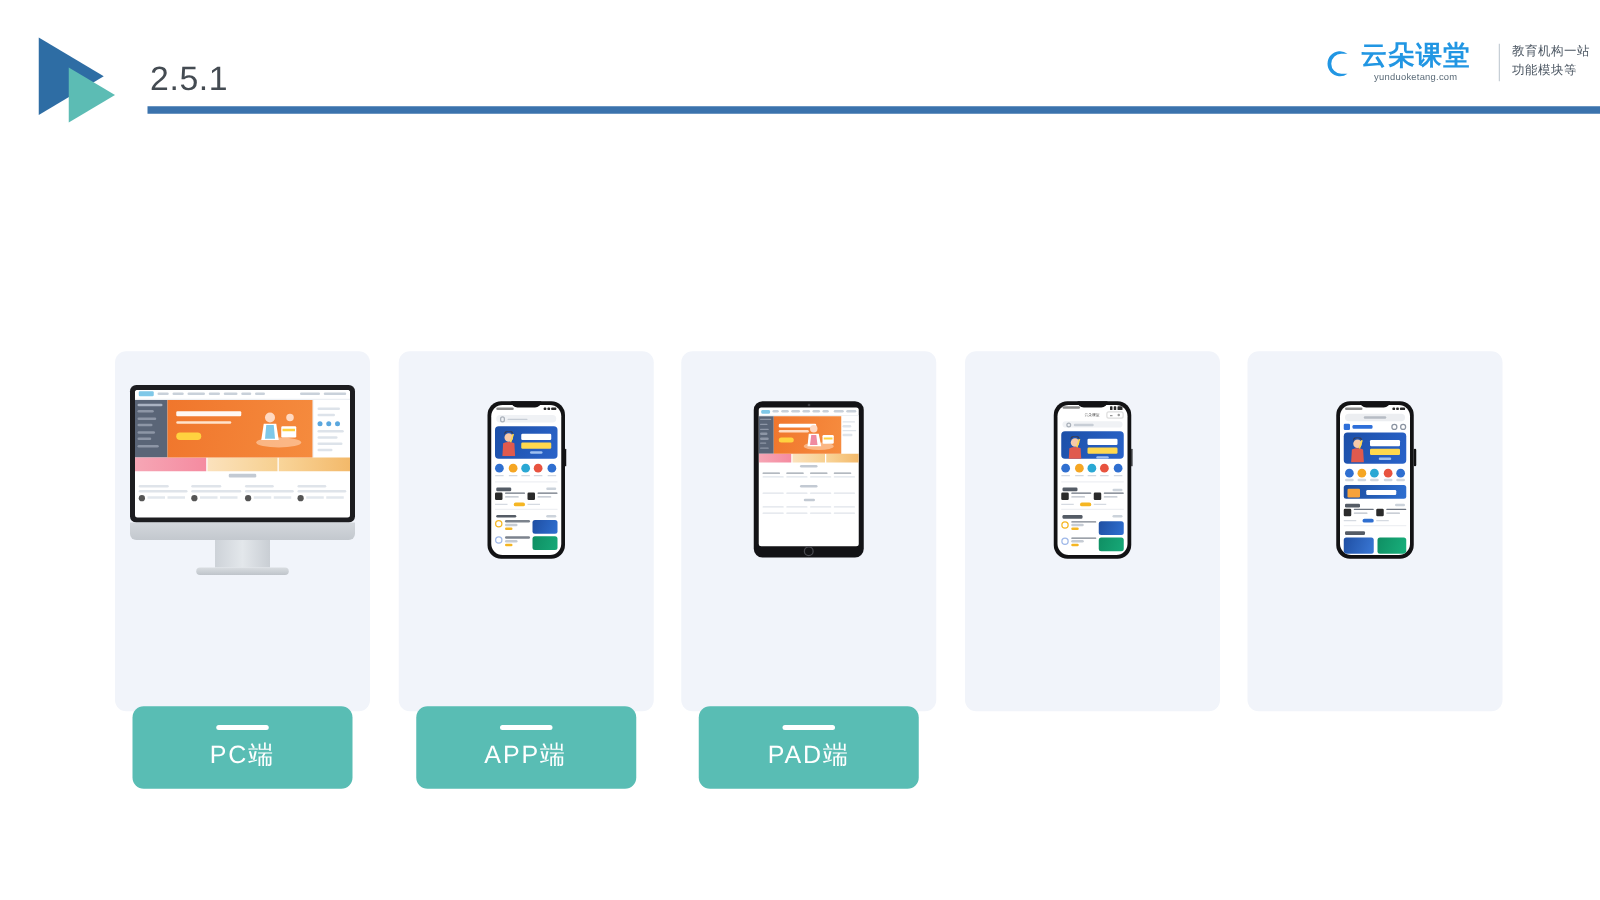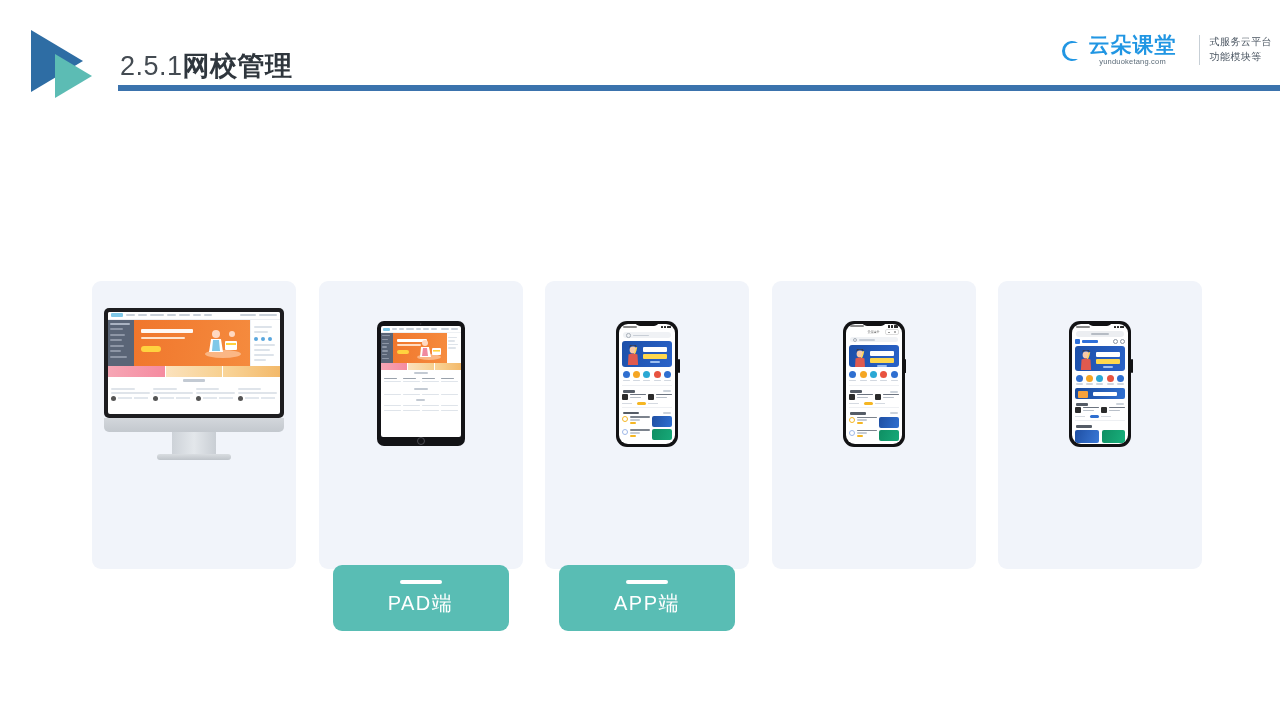--- a/index.html
+++ b/index.html
@@ -191,39 +191,38 @@
 
 <div class="slide">
 
   <div class="logo-mark">
     <span class="tri tri-blue"></span>
     <span class="tri tri-teal"></span>
   </div>
 
   <div class="title-wrap">
     <span class="title-num">2.5.1</span>
-    <span class="title-main">网校管理</span>
   </div>
   <div class="title-rule"></div>
 
   <div class="brand">
     <div class="brand-left">
       <div class="cloud-ico">
         <svg width="34" height="30" viewBox="0 0 34 30">
           <path d="M26 8 A10 10 0 1 0 26 24 L21 24 A7.5 7.5 0 1 1 21 8 Z" fill="#2196e3"></path>
         </svg>
       </div>
       <div class="brand-txt">
         <span class="brand-name">云朵课堂</span>
         <span class="brand-url">yunduoketang.com</span>
       </div>
     </div>
     <div class="brand-div"></div>
     <div class="brand-tag">
-      <span>式服务云平台</span>
+      <span>教育机构一站</span>
       <span>功能模块等</span>
     </div>
   </div>
 
 
   <div class="cards">
 
     <div class="card">
       <div class="device-area">
         <div class="imac">
@@ -323,20 +322,142 @@
                     </span>
                   </div>
               </div>
             </div>
           </div>
           <div class="imac-chin"></div>
           <div class="imac-neck"></div>
           <div class="imac-base"></div>
         </div>
       </div>
+      <div class="label-btn">
+        <span class="label-dash"></span>
+        <span class="label-txt">PC端</span>
+      </div>
+    </div>
+
+    <div class="card">
+      <div class="device-area">
+        <div class="phone">
+          <span class="notch"></span>
+          <span class="side-btn"></span>
+          <div class="phone-screen">
+            <div class="status">
+              <span class="sbar"></span>
+                <span class="sicons">
+                  <b></b>
+                  <b></b>
+                  <b style="width:4px"></b>
+                </span>
+            </div>
+            <div class="ph-search">
+                <span class="mag"></span>
+                <i></i>
+              </div>
+            <div class="ph-banner">
+              <svg class="fig" viewBox="0 0 16 20">
+                <circle cx="7" cy="5" r="3.4" fill="#f7c9a8"></circle>
+                <path d="M3.4 4 a3.6 3.6 0 0 1 7.2 0 l0 -1.6 a3.6 3.6 0 0 0 -7.2 0 z" fill="#3b3b4d"></path>
+                <path d="M2.5 9.5 q4.5 -2 9 0 l0.6 10.5 h-10.2 z" fill="#e05a4e"></path>
+                <rect x="10" y="2" width="1.3" height="7" fill="#ffd84d" transform="rotate(18 10 2)"></rect>
+              </svg>
+              <span class="bt1"></span>
+                <span class="bt2"></span>
+                <span class="bt3"></span>
+            </div>
+            <div class="ph-icons">
+              <span class="ic">
+                  <b style="background:#2f6fd0"></b>
+                  <s></s>
+                </span>
+              <span class="ic">
+                  <b style="background:#f5a623"></b>
+                  <s></s>
+                </span>
+              <span class="ic">
+                  <b style="background:#2aa8d4"></b>
+                  <s></s>
+                </span>
+              <span class="ic">
+                  <b style="background:#e8533f"></b>
+                  <s></s>
+                </span>
+              <span class="ic">
+                  <b style="background:#2f6fd0"></b>
+                  <s></s>
+                </span>
+            </div>
+            <div class="ph-divider"></div>
+            <div class="ph-sec">
+                <i></i>
+                <s></s>
+              </div>
+            <div class="ph-live">
+              <div class="lv">
+                <div class="lv-top">
+                    <em></em>
+                    <div>
+                      <i></i>
+                      <i class="w70"></i>
+                    </div>
+                  </div>
+                <div class="lv-b">
+                    <s></s>
+                    <b></b>
+                  </div>
+              </div>
+              <div class="lv">
+                <div class="lv-top">
+                    <em></em>
+                    <div>
+                      <i></i>
+                      <i class="w70"></i>
+                    </div>
+                  </div>
+                <div class="lv-b">
+                    <s></s>
+                    <b style="background:transparent"></b>
+                  </div>
+              </div>
+            </div>
+            <div class="ph-divider"></div>
+            <div class="ph-sec">
+                <i style="width:16px"></i>
+                <s></s>
+              </div>
+            <div class="ph-courses">
+              <div class="ph-crow">
+                <span class="tag"></span>
+                <span class="txt">
+                    <i></i>
+                    <i class="w50"></i>
+                    <i class="y"></i>
+                  </span>
+                <span class="thumb"></span>
+              </div>
+              <div class="ph-crow">
+                <span class="tag" style="border-color:#9fb8e8"></span>
+                <span class="txt">
+                    <i></i>
+                    <i class="w50"></i>
+                    <i class="y"></i>
+                  </span>
+                <span class="thumb green"></span>
+              </div>
+            </div>
+          </div>
+        </div>
+      </div>
+      <div class="label-btn">
+        <span class="label-dash"></span>
+        <span class="label-txt">APP端</span>
+      </div>
     </div>
 
     <div class="card">
       <div class="device-area">
         <div class="tablet">
           <span class="tab-cam"></span>
           <span class="tab-home"></span>
           <div class="tablet-screen">
             <div class="tb-nav">
               <span class="lg"></span>
@@ -443,20 +564,27 @@
           <span class="side-btn"></span>
           <div class="phone-screen">
             <div class="status">
               <span class="sbar"></span>
                 <span class="sicons">
                   <b></b>
                   <b></b>
                   <b style="width:4px"></b>
                 </span>
             </div>
+            <div class="mp-title">
+              <span>云朵课堂</span>
+              <span class="cap">
+                  <u></u>
+                  <u style="width:2px;height:2px;border-radius:50%;background:#999"></u>
+                </span>
+            </div>
             <div class="ph-search">
                 <span class="mag"></span>
                 <i></i>
               </div>
             <div class="ph-banner">
               <svg class="fig" viewBox="0 0 16 20">
                 <circle cx="7" cy="5" r="3.4" fill="#f7c9a8"></circle>
                 <path d="M3.4 4 a3.6 3.6 0 0 1 7.2 0 l0 -1.6 a3.6 3.6 0 0 0 -7.2 0 z" fill="#3b3b4d"></path>
                 <path d="M2.5 9.5 q4.5 -2 9 0 l0.6 10.5 h-10.2 z" fill="#e05a4e"></path>
                 <rect x="10" y="2" width="1.3" height="7" fill="#ffd84d" transform="rotate(18 10 2)"></rect>
@@ -540,52 +668,47 @@
                 <span class="txt">
                     <i></i>
                     <i class="w50"></i>
                     <i class="y"></i>
                   </span>
                 <span class="thumb green"></span>
               </div>
             </div>
           </div>
         </div>
-      </div>
-      <div class="label-btn">
-        <span class="label-dash"></span>
-        <span class="label-txt">APP端</span>
       </div>
     </div>
 
     <div class="card">
       <div class="device-area">
         <div class="phone">
           <span class="notch"></span>
           <span class="side-btn"></span>
           <div class="phone-screen">
             <div class="status">
               <span class="sbar"></span>
                 <span class="sicons">
                   <b></b>
                   <b></b>
                   <b style="width:4px"></b>
                 </span>
             </div>
-            <div class="mp-title">
-              <span>云朵课堂</span>
-              <span class="cap">
-                  <u></u>
-                  <u style="width:2px;height:2px;border-radius:50%;background:#999"></u>
-                </span>
-            </div>
-            <div class="ph-search">
-                <span class="mag"></span>
-                <i></i>
-              </div>
+            <div class="h5-url">
+                <i></i>
+              </div>
+            <div class="h5-brand">
+              <span class="bmark"></span>
+              <span class="bname"></span>
+              <span class="bsp"></span>
+              <span class="bico"></span>
+              <span class="bico"></span>
+            </div>
             <div class="ph-banner">
               <svg class="fig" viewBox="0 0 16 20">
                 <circle cx="7" cy="5" r="3.4" fill="#f7c9a8"></circle>
                 <path d="M3.4 4 a3.6 3.6 0 0 1 7.2 0 l0 -1.6 a3.6 3.6 0 0 0 -7.2 0 z" fill="#3b3b4d"></path>
                 <path d="M2.5 9.5 q4.5 -2 9 0 l0.6 10.5 h-10.2 z" fill="#e05a4e"></path>
                 <rect x="10" y="2" width="1.3" height="7" fill="#ffd84d" transform="rotate(18 10 2)"></rect>
               </svg>
               <span class="bt1"></span>
                 <span class="bt2"></span>
                 <span class="bt3"></span>
@@ -605,179 +728,59 @@
                 </span>
               <span class="ic">
                   <b style="background:#e8533f"></b>
                   <s></s>
                 </span>
               <span class="ic">
                   <b style="background:#2f6fd0"></b>
                   <s></s>
                 </span>
             </div>
-            <div class="ph-divider"></div>
+            <div class="ph-banner2">
+                <u></u>
+                <i></i>
+              </div>
             <div class="ph-sec">
                 <i></i>
                 <s></s>
               </div>
             <div class="ph-live">
               <div class="lv">
                 <div class="lv-top">
                     <em></em>
                     <div>
                       <i></i>
                       <i class="w70"></i>
                     </div>
                   </div>
                 <div class="lv-b">
                     <s></s>
-                    <b></b>
+                    <b class="blue"></b>
                   </div>
               </div>
               <div class="lv">
                 <div class="lv-top">
                     <em></em>
                     <div>
                       <i></i>
                       <i class="w70"></i>
                     </div>
                   </div>
                 <div class="lv-b">
                     <s></s>
                     <b style="background:transparent"></b>
                   </div>
               </div>
             </div>
             <div class="ph-divider"></div>
             <div class="ph-sec">
                 <i style="width:16px"></i>
-                <s></s>
-              </div>
-            <div class="ph-courses">
-              <div class="ph-crow">
-                <span class="tag"></span>
-                <span class="txt">
-                    <i></i>
-                    <i class="w50"></i>
-                    <i class="y"></i>
-                  </span>
-                <span class="thumb"></span>
-              </div>
-              <div class="ph-crow">
-                <span class="tag" style="border-color:#9fb8e8"></span>
-                <span class="txt">
-                    <i></i>
-                    <i class="w50"></i>
-                    <i class="y"></i>
-                  </span>
-                <span class="thumb green"></span>
-              </div>
-            </div>
-          </div>
-        </div>
-      </div>
-    </div>
-
-    <div class="card">
-      <div class="device-area">
-        <div class="phone">
-          <span class="notch"></span>
-          <span class="side-btn"></span>
-          <div class="phone-screen">
-            <div class="status">
-              <span class="sbar"></span>
-                <span class="sicons">
-                  <b></b>
-                  <b></b>
-                  <b style="width:4px"></b>
-                </span>
-            </div>
-            <div class="h5-url">
-                <i></i>
-              </div>
-            <div class="h5-brand">
-              <span class="bmark"></span>
-              <span class="bname"></span>
-              <span class="bsp"></span>
-              <span class="bico"></span>
-              <span class="bico"></span>
-            </div>
-            <div class="ph-banner">
-              <svg class="fig" viewBox="0 0 16 20">
-                <circle cx="7" cy="5" r="3.4" fill="#f7c9a8"></circle>
-                <path d="M3.4 4 a3.6 3.6 0 0 1 7.2 0 l0 -1.6 a3.6 3.6 0 0 0 -7.2 0 z" fill="#3b3b4d"></path>
-                <path d="M2.5 9.5 q4.5 -2 9 0 l0.6 10.5 h-10.2 z" fill="#e05a4e"></path>
-                <rect x="10" y="2" width="1.3" height="7" fill="#ffd84d" transform="rotate(18 10 2)"></rect>
-              </svg>
-              <span class="bt1"></span>
-                <span class="bt2"></span>
-                <span class="bt3"></span>
-            </div>
-            <div class="ph-icons">
-              <span class="ic">
-                  <b style="background:#2f6fd0"></b>
-                  <s></s>
-                </span>
-              <span class="ic">
-                  <b style="background:#f5a623"></b>
-                  <s></s>
-                </span>
-              <span class="ic">
-                  <b style="background:#2aa8d4"></b>
-                  <s></s>
-                </span>
-              <span class="ic">
-                  <b style="background:#e8533f"></b>
-                  <s></s>
-                </span>
-              <span class="ic">
-                  <b style="background:#2f6fd0"></b>
-                  <s></s>
-                </span>
-            </div>
-            <div class="ph-banner2">
-                <u></u>
-                <i></i>
-              </div>
-            <div class="ph-sec">
-                <i></i>
-                <s></s>
-              </div>
-            <div class="ph-live">
-              <div class="lv">
-                <div class="lv-top">
-                    <em></em>
-                    <div>
-                      <i></i>
-                      <i class="w70"></i>
-                    </div>
-                  </div>
-                <div class="lv-b">
-                    <s></s>
-                    <b class="blue"></b>
-                  </div>
-              </div>
-              <div class="lv">
-                <div class="lv-top">
-                    <em></em>
-                    <div>
-                      <i></i>
-                      <i class="w70"></i>
-                    </div>
-                  </div>
-                <div class="lv-b">
-                    <s></s>
-                    <b style="background:transparent"></b>
-                  </div>
-              </div>
-            </div>
-            <div class="ph-divider"></div>
-            <div class="ph-sec">
-                <i style="width:16px"></i>
                 <s style="background:transparent"></s>
               </div>
             <div class="ph-two">
               <span class="tt"></span>
               <span class="tt green"></span>
             </div>
           </div>
         </div>
       </div>
     </div>

